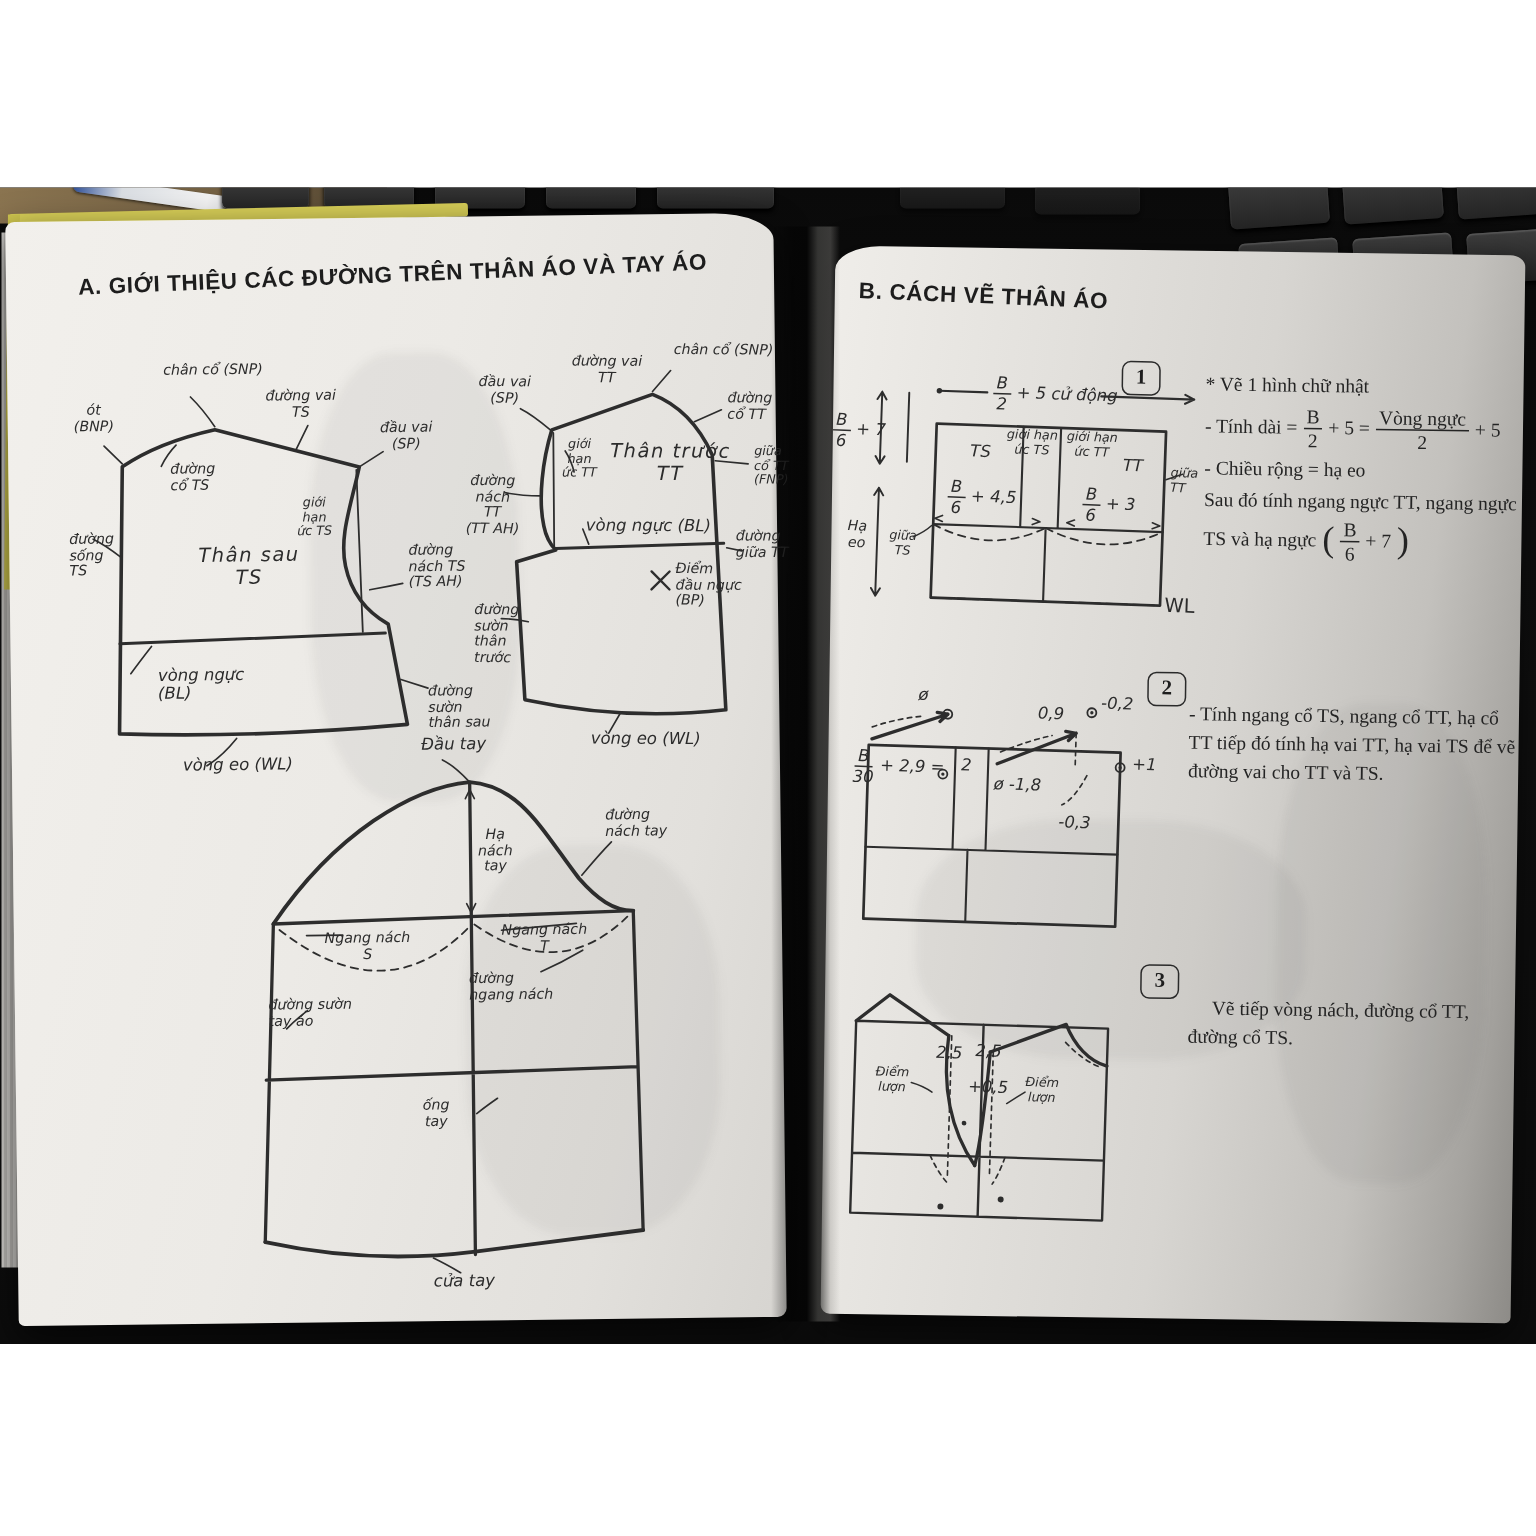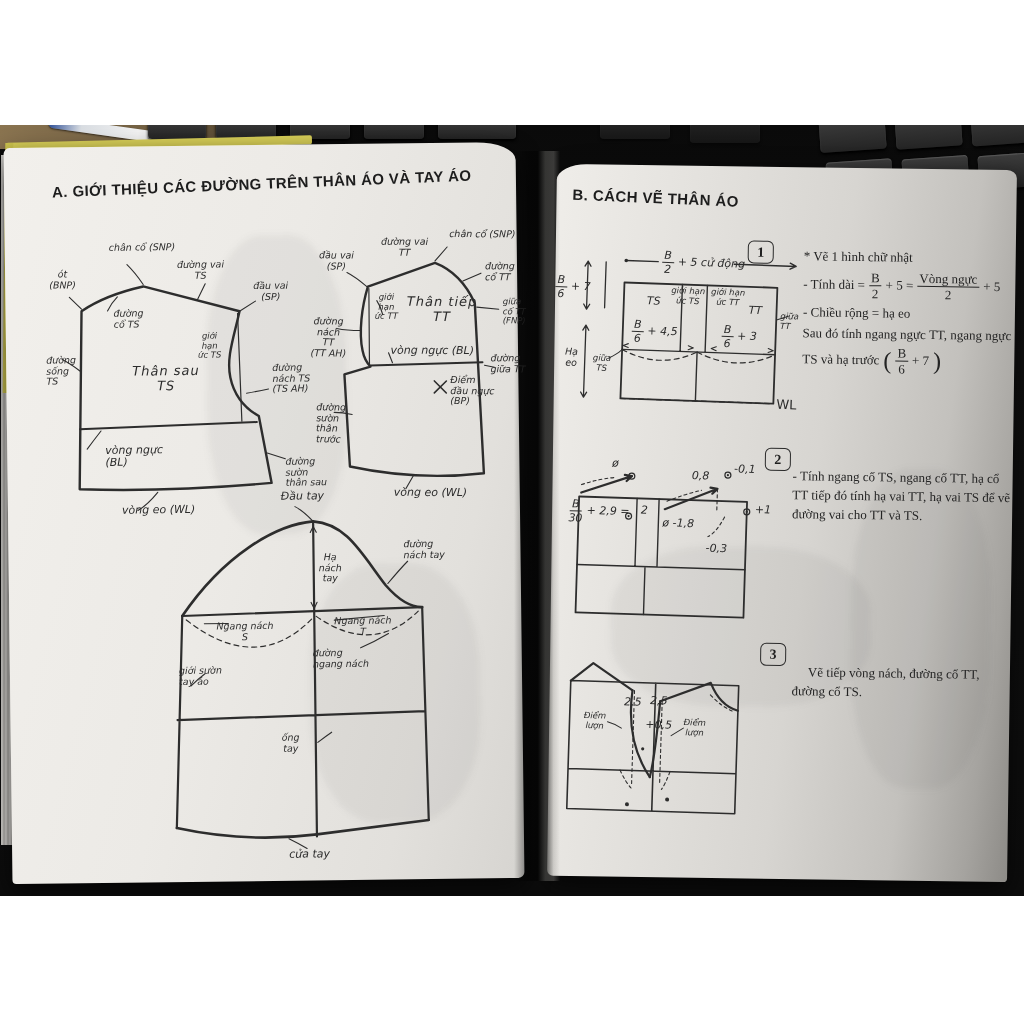--- a/index.html
+++ b/index.html
@@ -139,21 +139,21 @@
 TT</div>
       <div class="hw" style="left:126px;top:-6px">chân cổ (SNP)</div>
       <div class="hw" style="left:162px;top:26px">đường
 cổ TT</div>
       <div class="hw hw-sm" style="left:180px;top:62px">giữa
 cổ TT
 (FNP)</div>
       <div class="hw hw-sm center" style="left:52px;top:58px">giới
 hạn
 ức TT</div>
-      <div class="hw hw-lg center" style="left:84px;top:60px">Thân tiếp
+      <div class="hw hw-lg center" style="left:84px;top:60px">Thân trước
 TT</div>
       <div class="hw center" style="left:-12px;top:82px">đường
 nách
 TT
 (TT AH)</div>
       <div class="hw hw-md" style="left:68px;top:110px">vòng ngực (BL)</div>
       <div class="hw" style="left:168px;top:118px">đường
 giữa TT</div>
       <div class="hw" style="left:128px;top:140px">Điểm
 đầu ngực
@@ -180,21 +180,21 @@
 nách
 tay</div>
       <div class="hw" style="left:240px;top:44px">đường
 nách tay</div>
       <div class="hw center" style="left:52px;top:124px">Ngang nách
 S</div>
       <div class="hw center" style="left:170px;top:120px">Ngang nách
 T</div>
       <div class="hw" style="left:148px;top:152px">đường
 ngang nách</div>
-      <div class="hw" style="left:14px;top:168px">giới sườn
+      <div class="hw" style="left:14px;top:168px">đường sườn
 tay áo</div>
       <div class="hw center" style="left:116px;top:236px">ống
 tay</div>
       <div class="hw hw-md" style="left:122px;top:352px">cửa tay</div>
     </div>
   </div>
 
   <div class="page-right">
     <div class="ghost" style="left:60px;top:380px;width:260px;height:160px"></div>
     <div class="ghost" style="left:300px;top:300px;width:140px;height:320px"></div>
@@ -265,21 +265,21 @@
         <span>+ 5 =</span>
         <span class="frac">
               <span class="fn">Vòng ngực</span>
               <span class="fd">2</span>
             </span>
         <span>+ 5</span>
       </div>
       <div style="margin-top:4px">- Chiều rộng = hạ eo</div>
       <div style="margin-top:2px">Sau đó tính ngang ngực TT, ngang ngực</div>
       <div class="mathline" style="margin-top:2px">
-        <span>TS và hạ trước</span>
+        <span>TS và hạ ngực</span>
         <span class="bigparen">(</span>
         <span class="frac">
               <span class="fn">B</span>
               <span class="fd">6</span>
             </span>
         <span>+ 7</span>
         <span class="bigparen">)</span>
       </div>
     </div>
 
@@ -302,22 +302,22 @@
       <div class="hw hw-md mathline" style="left:2px;top:44px">
         <span class="frac">
               <span class="fn">B</span>
               <span class="fd">30</span>
             </span>
         <span>+ 2,9 =</span>
       </div>
       <div class="hw hw-md" style="left:44px;top:2px">ø</div>
       <div class="hw hw-md" style="left:74px;top:48px">2</div>
       <div class="hw hw-md" style="left:96px;top:60px">ø -1,8</div>
-      <div class="hw hw-md" style="left:124px;top:12px">0,8</div>
-      <div class="hw hw-md" style="left:166px;top:4px">-0,1</div>
+      <div class="hw hw-md" style="left:124px;top:12px">0,9</div>
+      <div class="hw hw-md" style="left:166px;top:4px">-0,2</div>
       <div class="hw hw-md" style="left:188px;top:44px">+1</div>
       <div class="hw hw-md" style="left:140px;top:84px">-0,3</div>
     </div>
     <div class="textblock" style="left:240px;top:300px;width:222px;text-align:left">- Tính ngang cổ TS, ngang cổ TT, hạ cổ TT tiếp đó tính hạ vai TT, hạ vai TS để vẽ đường vai cho TT và TS.</div>
 
     <div class="stepnum" style="left:210px;top:476px">3</div>
     <div class="dg" style="left:10px;top:488px;width:200px;height:175px;transform:rotate(1deg)">
       <svg width="200" height="175" viewBox="0 0 200 175">
         <path class="ink" stroke-width="1.6" d="M10,30 L178,30 L178,158 L10,158 Z M10,118 L178,118 M95,30 L95,158"></path>
         <path class="ink" stroke-width="2.2" d="M10,30 L32,12 L72,38"></path>

